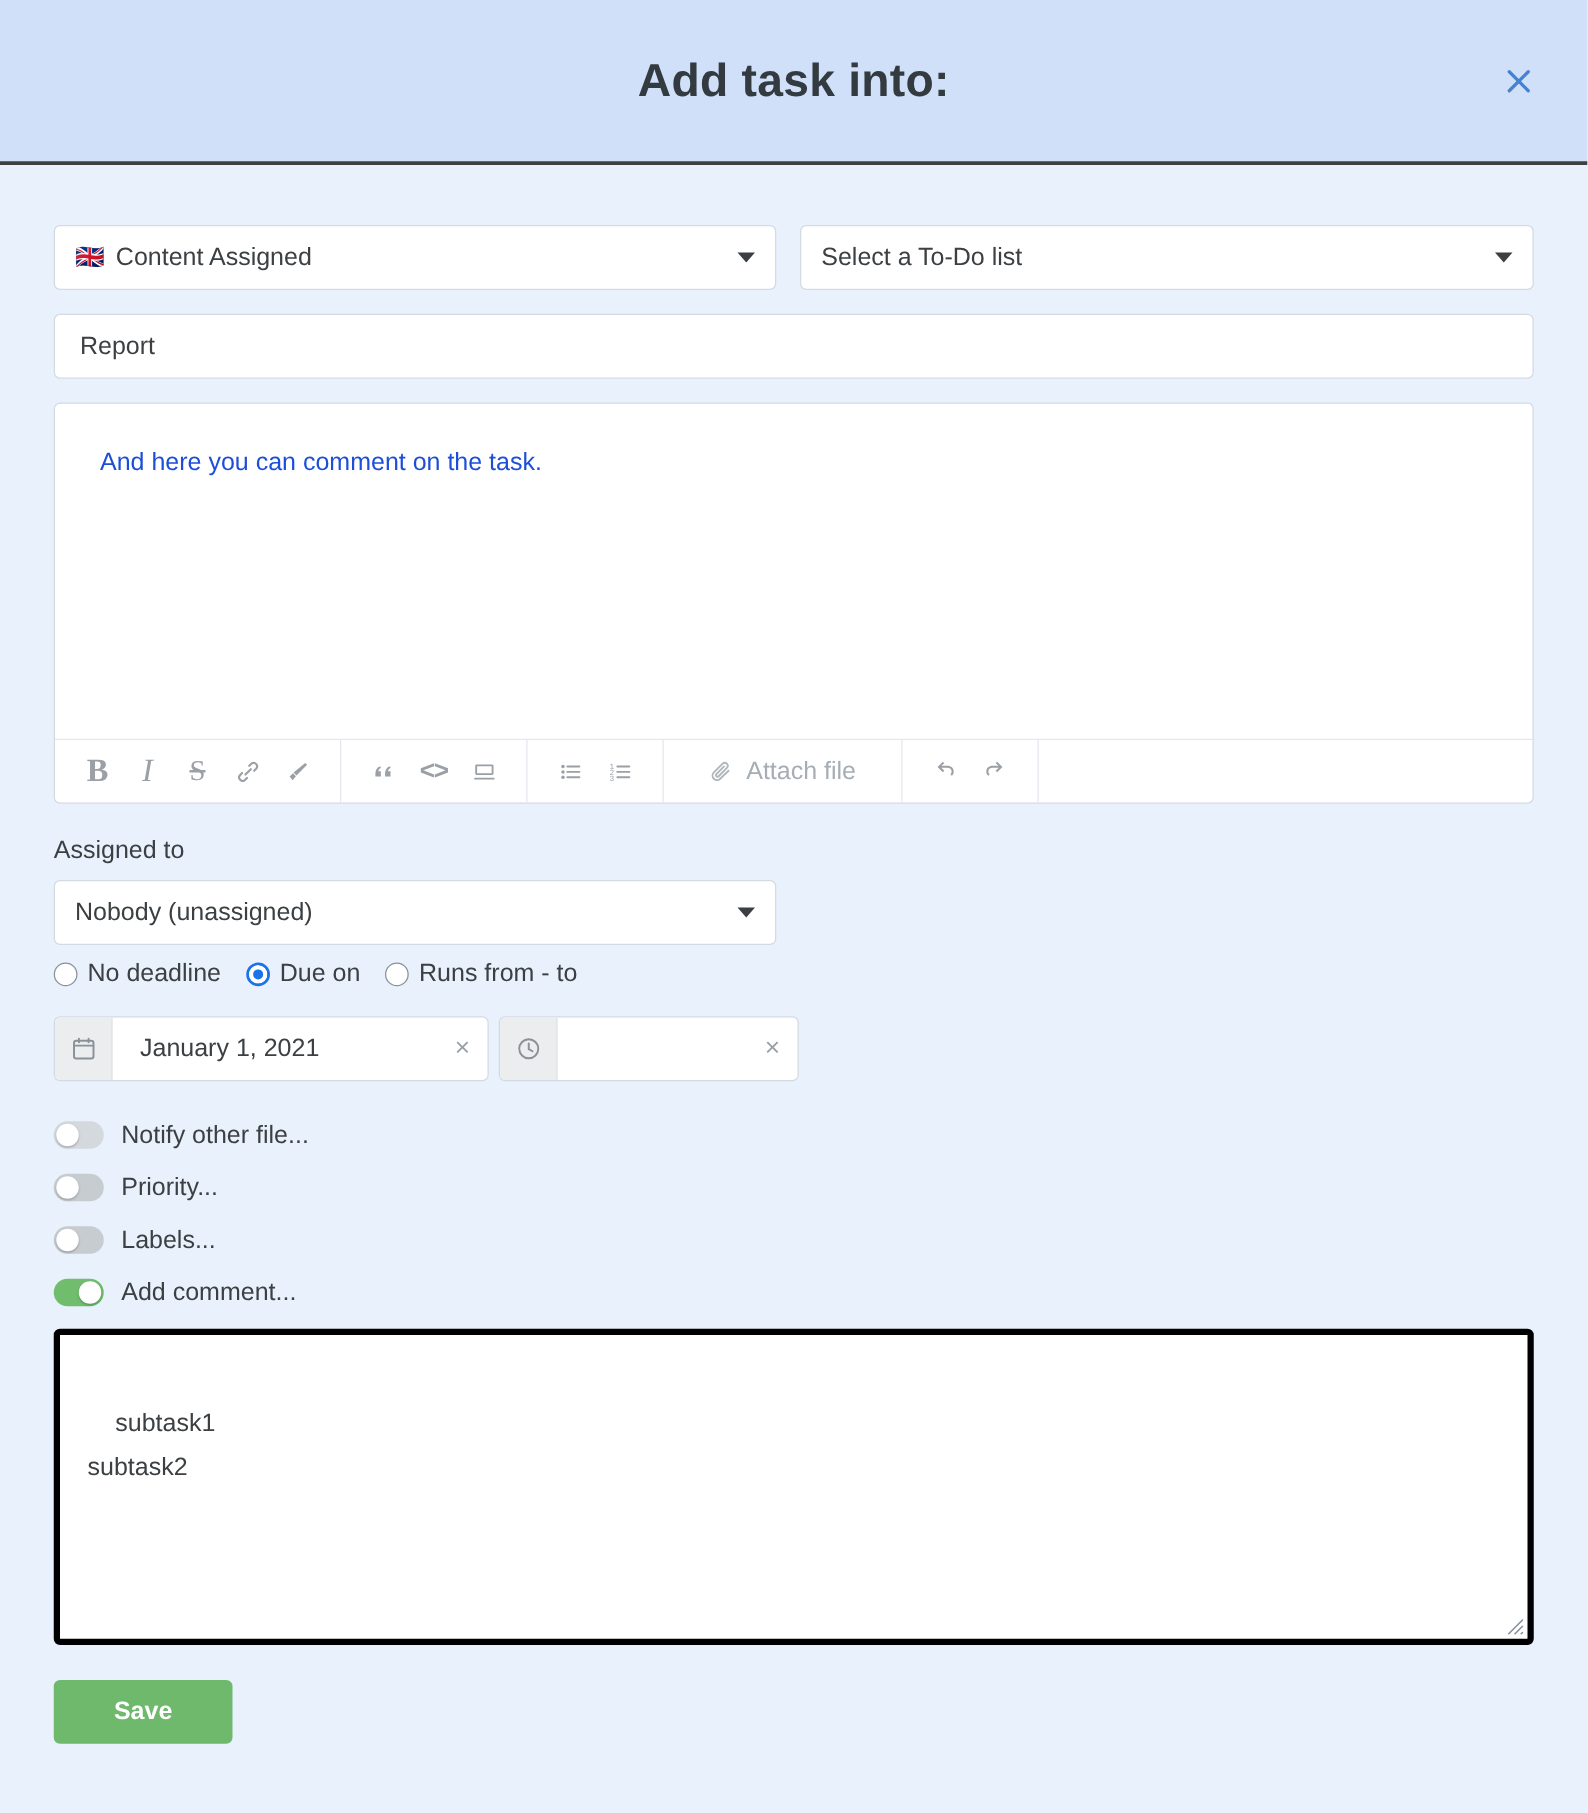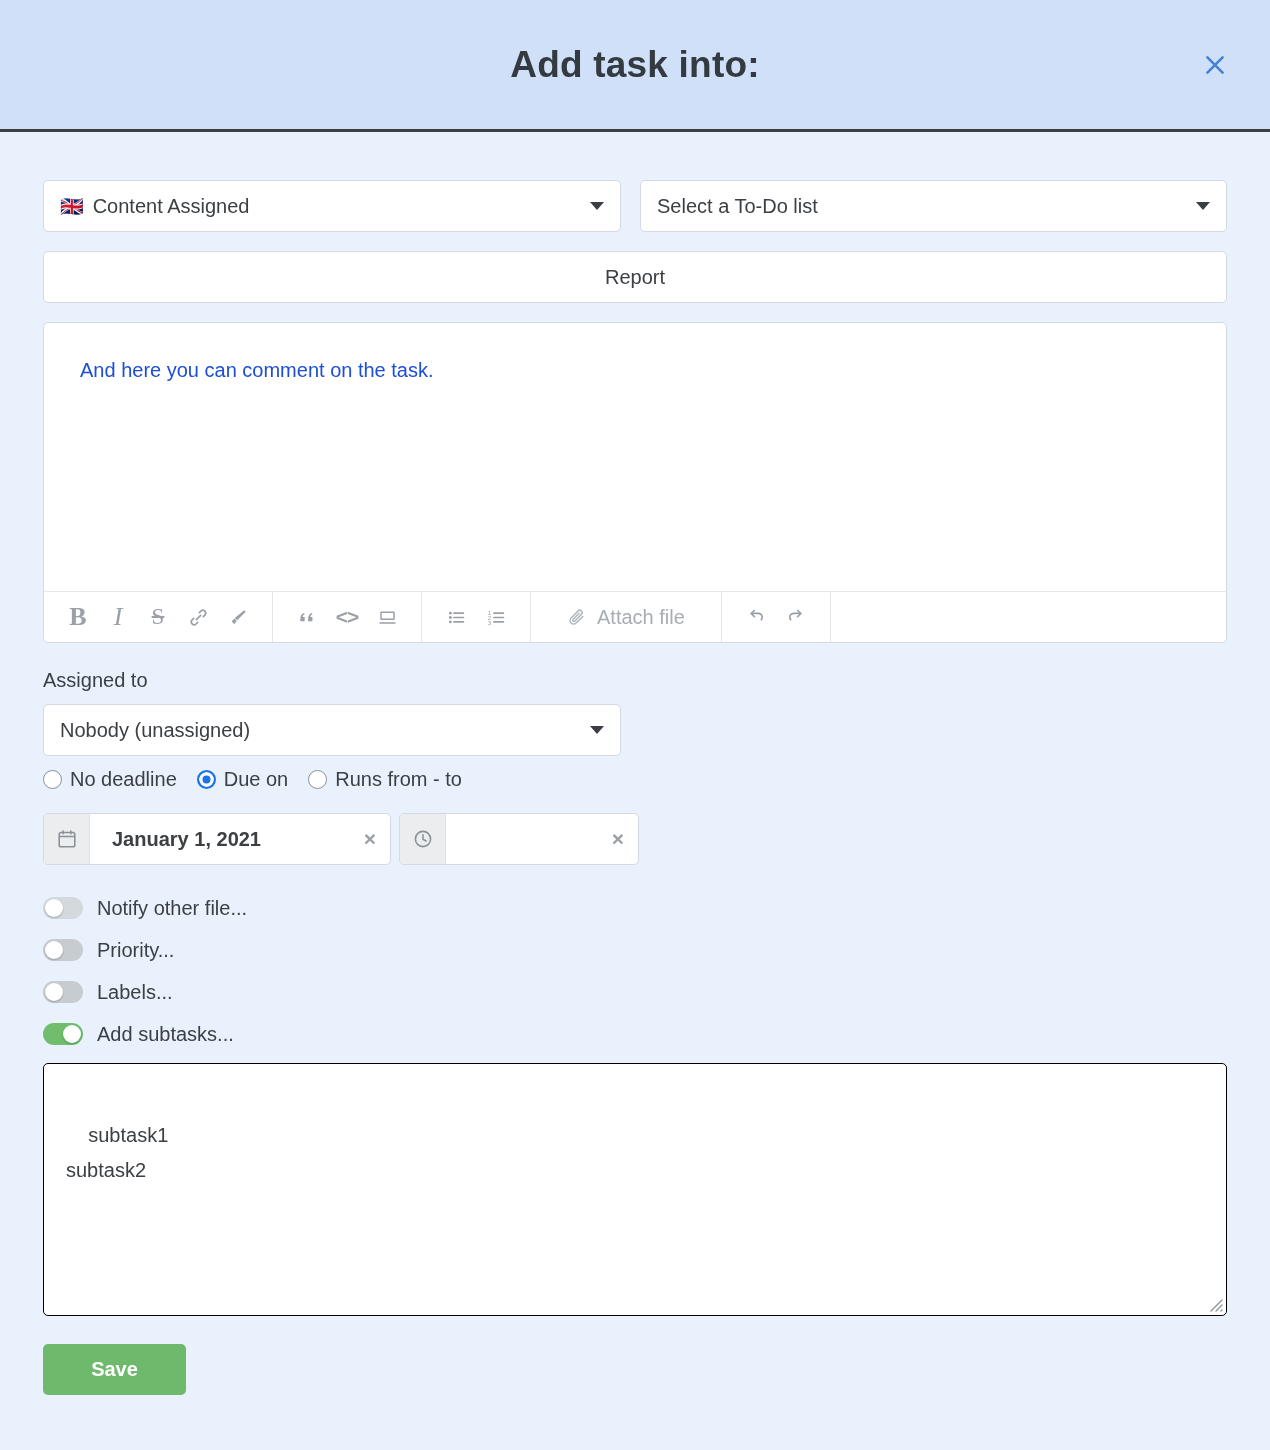--- a/index.html
+++ b/index.html
@@ -82,21 +82,20 @@
     background: #fff;
     border: 1px solid #d3dae2;
     border-radius: 5px;
     height: 52px;
     display: flex;
     align-items: center;
     padding: 0 20px;
     font-size: 20px;
     color: #3c4043;
     cursor: text;
-    justify-content: center;
   }
 
   
   .editor {
     margin-top: 19px;
     background: #fff;
     border: 1px solid #d3dae2;
     border-radius: 5px;
     overflow: hidden;
   }
@@ -181,21 +180,20 @@
   
   .datetime-row { display: flex; gap: 8px; margin-top: 22px; }
   .dt {
     display: flex;
     align-items: stretch;
     background: #fff;
     border: 1px solid #d3dae2;
     border-radius: 5px;
     height: 52px;
     overflow: hidden;
-    font-weight: bold;
   }
   .dt-icon {
     width: 46px;
     background: #ebedee;
     border-right: 1px solid #e0e3e6;
     display: flex;
     align-items: center;
     justify-content: center;
     color: #8a9199;
     cursor: pointer;
@@ -251,21 +249,21 @@
     box-shadow: 0 1px 2px rgba(0,0,0,.25);
   }
   .switch.on { background: #70bd6e; }
   .switch.on::after { left: auto; right: 2px; }
 
   
   .subtasks {
     position: relative;
     margin-top: 8px;
     background: #fff;
-    border: 1px solid #000000;
+    border: 5px solid #000000;
     border-radius: 5px;
     height: 253px;
     padding: 20px 22px;
     font-size: 20px;
     line-height: 1.72;
     color: #3c4043;
     cursor: text;
     white-space: pre-wrap;
   }
   .resize-grip {
@@ -471,21 +469,21 @@
     <div class="toggle-row">
       <span class="switch"></span>
       <span>Priority...</span>
     </div>
     <div class="toggle-row">
       <span class="switch"></span>
       <span>Labels...</span>
     </div>
     <div class="toggle-row">
       <span class="switch on"></span>
-      <span>Add subtasks...</span>
+      <span>Add comment...</span>
     </div>
   </div>
 
   
   <div class="subtasks">
     <span>subtask1
 subtask2</span>
     <svg class="resize-grip" viewBox="0 0 16 16">
       <path d="M15 4 L4 15 M15 9 L9 15 M15 14 L14 15" stroke="#8a9199" stroke-width="1.3" stroke-linecap="round"></path>
     </svg>

